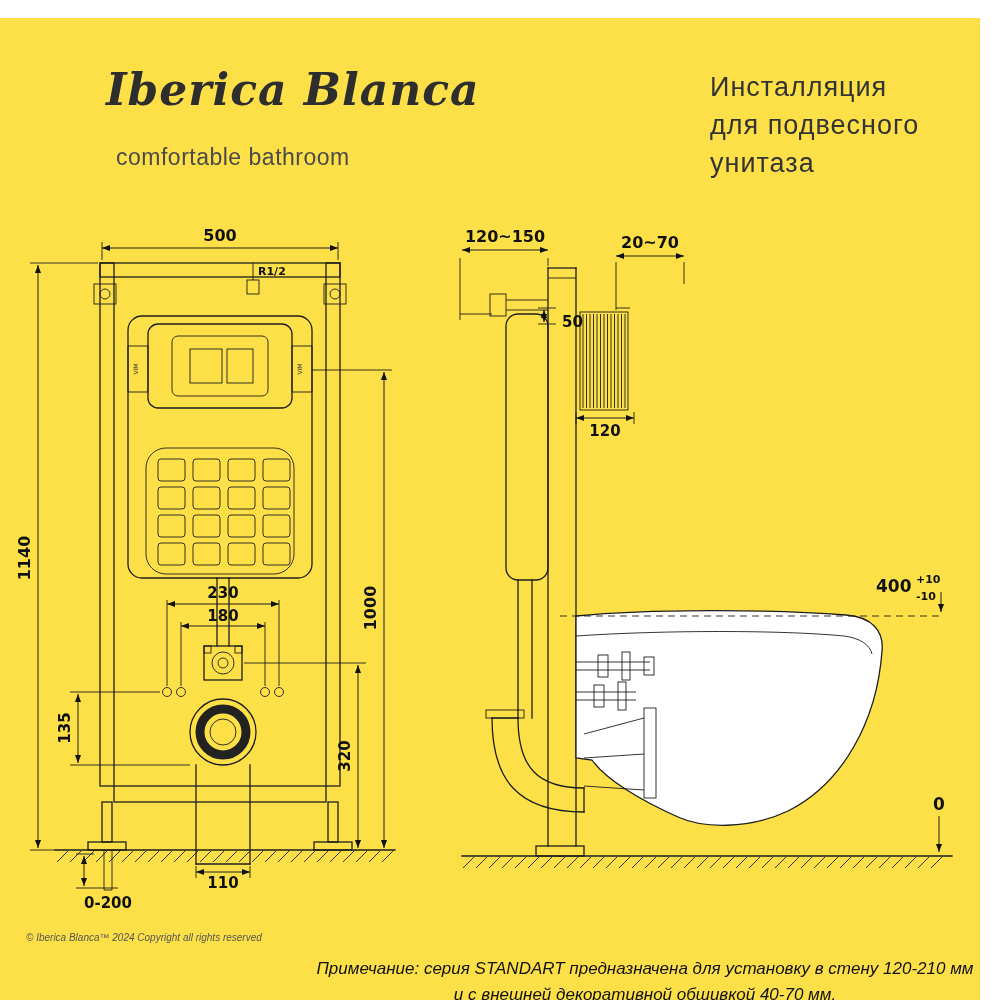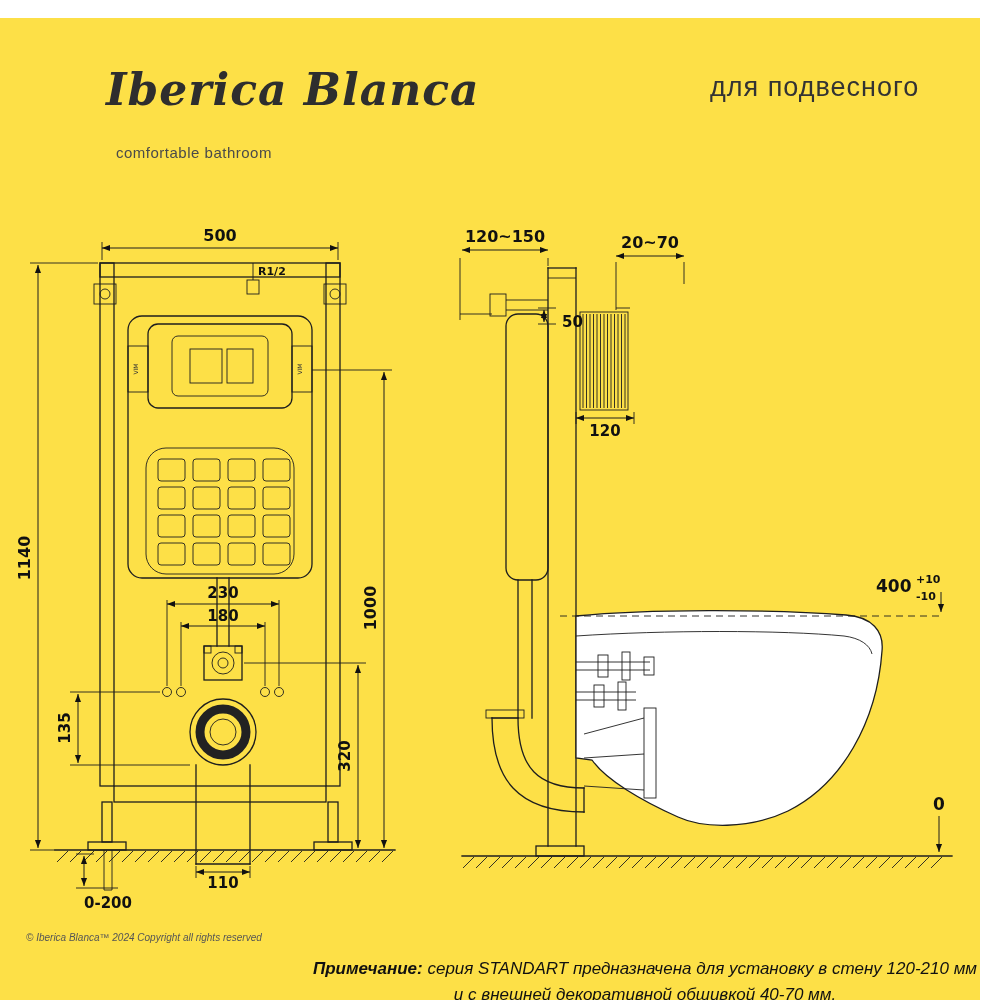--- a/index.html
+++ b/index.html
@@ -1,45 +1,47 @@
 <!DOCTYPE html>
 <html><head>
 <meta charset="utf-8">
 <style>
   html,body{margin:0;padding:0;background:#fff;}
   #page{position:relative;width:980px;height:1000px;background:#fde047;overflow:hidden;
         font-family:"Liberation Sans",sans-serif;color:#222;margin-top:18px;}
   .logo{position:absolute;left:106px;top:46px;font-family:"DejaVu Serif",serif;
         font-style:italic;font-weight:bold;font-size:44px;color:#2e2e2e;letter-spacing:1px;}
-  .tagline{position:absolute;left:116px;top:126px;font-size:15px;color:#4a4a4a;letter-spacing:.5px;}
+  .tagline{position:absolute;left:116px;top:126px;font-size:23px;color:#4a4a4a;letter-spacing:.5px;}
   .title{position:absolute;left:710px;top:50px;font-size:27px;color:#333;line-height:38px;letter-spacing:1px;}
   .copyright{position:absolute;left:26px;top:914px;font-size:10px;font-style:italic;color:#555;}
   .note{position:absolute;left:295px;top:938px;width:700px;text-align:center;
         font-size:17px;font-style:italic;color:#111;line-height:26px;}
-  .note .lbl{font-weight:bold;}
+  .note .lbl{font-weight:normal;}
   svg#drawing{position:absolute;left:0;top:0;}
   .ln{stroke:#1e1e1e;stroke-width:1.3;fill:none;stroke-linecap:square;}
   .tn{stroke:#1e1e1e;stroke-width:.9;fill:none;}
   .dm{stroke:#1e1e1e;stroke-width:1;fill:none;}
   .wh{fill:#fff;}
   text.dt{font-family:"DejaVu Sans",sans-serif;font-weight:bold;font-size:15px;fill:#111;text-anchor:middle;}
   text.bg{font-family:"DejaVu Sans",sans-serif;font-weight:bold;font-size:17px;fill:#111;text-anchor:start;}
   text.sm{font-family:"DejaVu Sans",sans-serif;font-weight:bold;font-size:11px;fill:#111;text-anchor:start;}
   text.vv{font-family:"DejaVu Sans",sans-serif;font-size:6px;fill:#333;text-anchor:middle;}
 </style>
 </head>
 <body>
 
 <div id="page">
 
   <div class="logo">Iberica Blanca</div>
   <div class="tagline">comfortable bathroom</div>
 
   <div class="title">
+    <div>Инсталляция</div>
     <div>для подвесного</div>
+    <div>унитаза</div>
   </div>
 
   <svg id="drawing" width="1000" height="1000" viewBox="0 0 1000 1000">
     <defs>
       <marker id="ar" viewBox="0 0 10 10" refX="10" refY="5" markerWidth="8" markerHeight="8" orient="auto-start-reverse">
         <path d="M0,1.2 L10,5 L0,8.8 Z" fill="#111"></path>
       </marker>
     </defs>
 
     <g>

